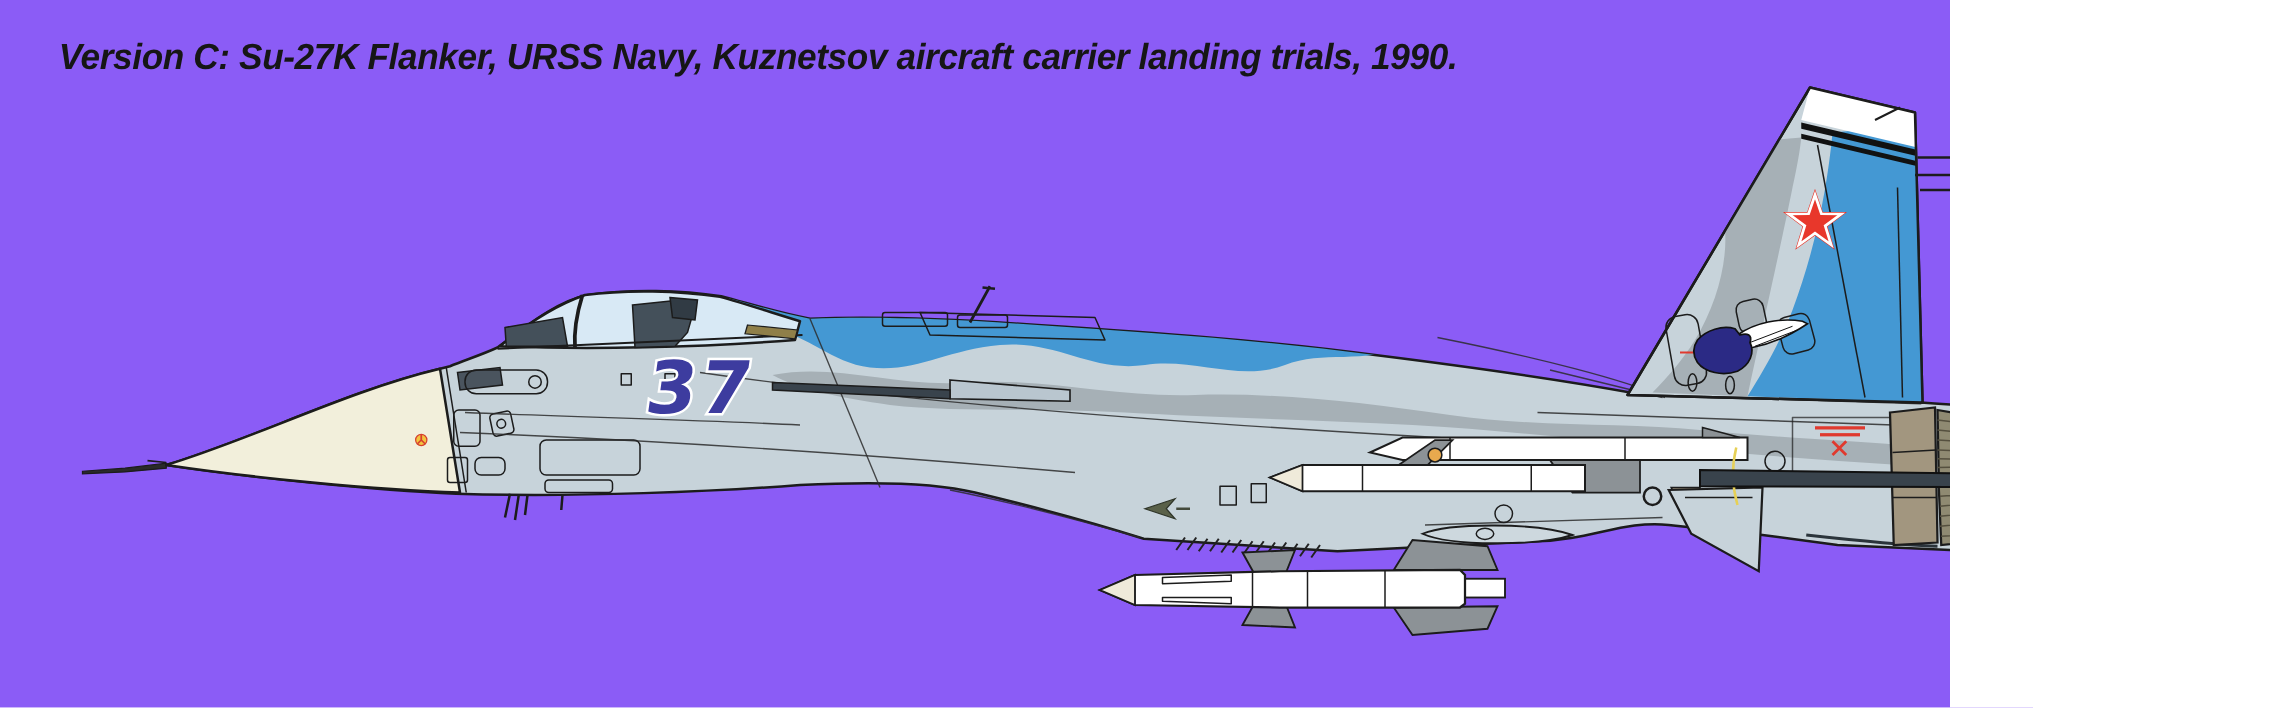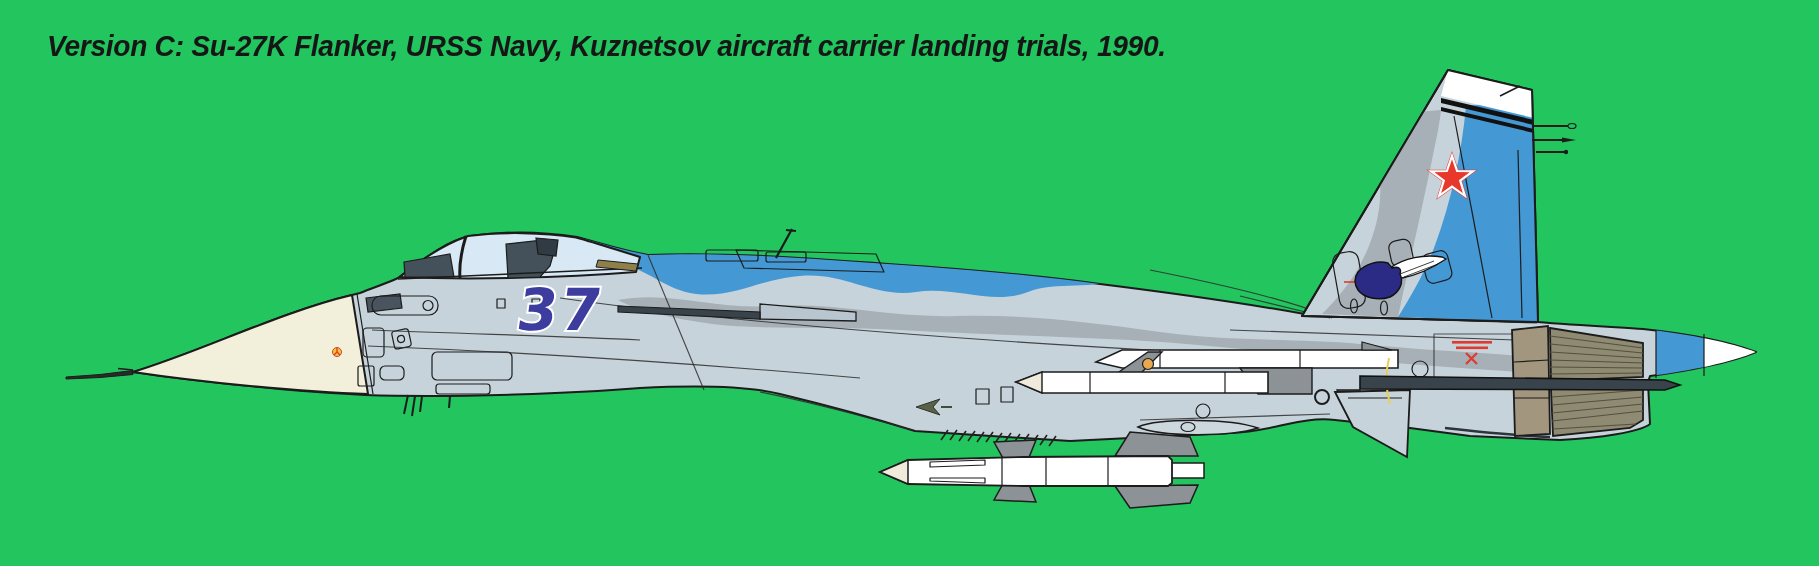--- a/index.html
+++ b/index.html
@@ -1,19 +1,19 @@
 <!DOCTYPE html>
 <html><head>
 <meta charset="utf-8">
 <style>
   html,body{margin:0;padding:0;background:#ffffff;}
   .stage{
     position:relative;
-    width:1819px;height:566px;
-    background:#22c55e;
+    width:1560px;height:566px;
+    background:#8b5cf6;
     overflow:hidden;
     font-family:"Liberation Sans", sans-serif;
   }
   .caption{
     position:absolute;
     left:47px;top:30px;
     font-size:29px;
     font-style:italic;
     font-weight:600;
     letter-spacing:-0.3px;

